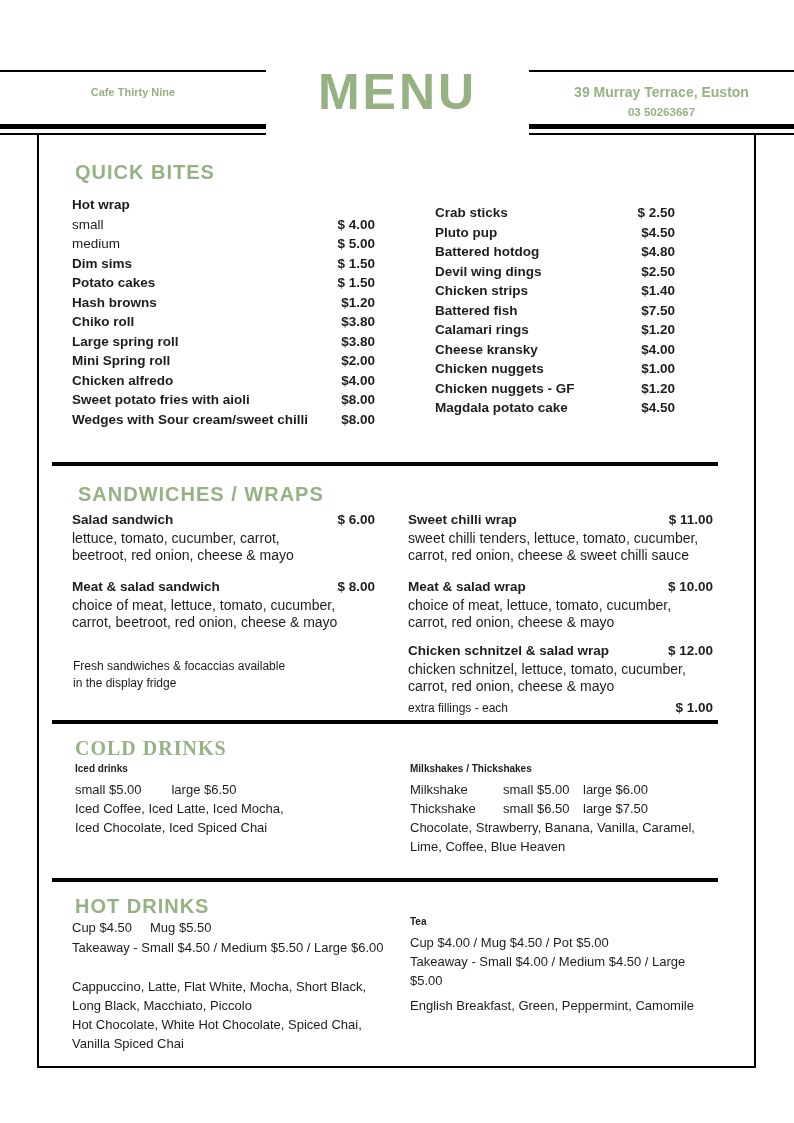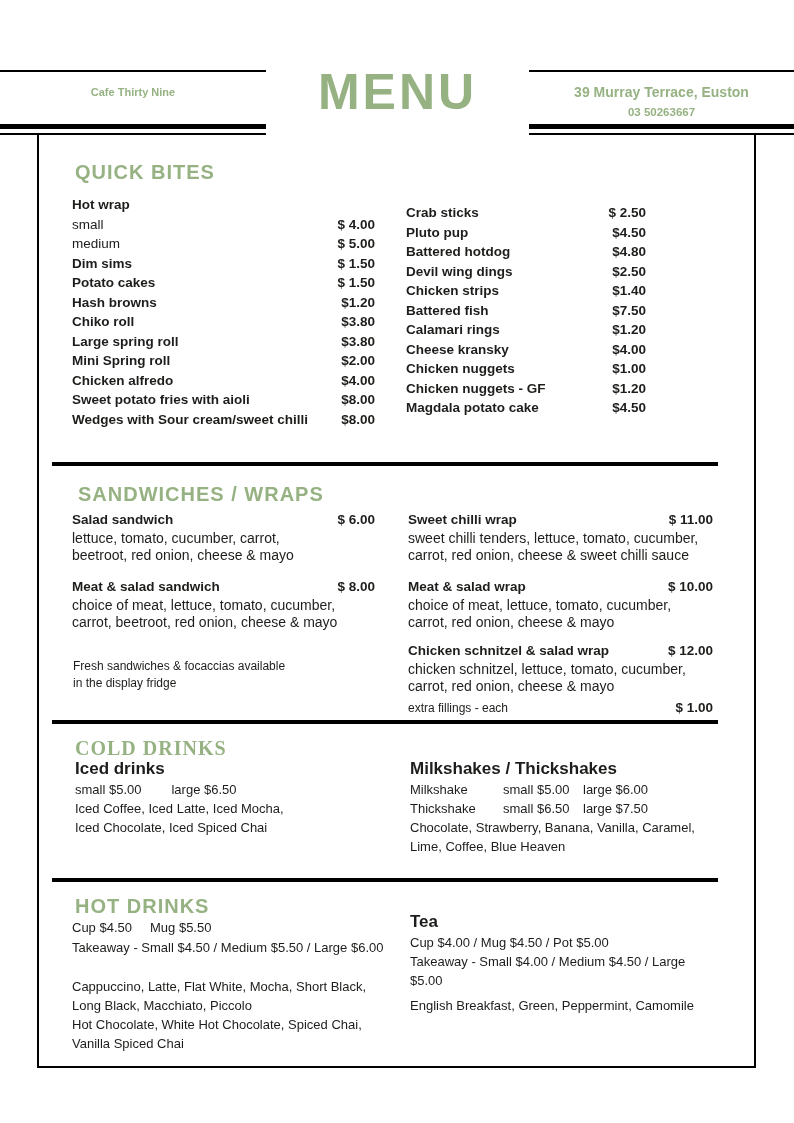--- a/index.html
+++ b/index.html
@@ -27,21 +27,21 @@
   
   .sw{position:absolute;font-size:13.5px;}
   .sw .head{display:flex;justify-content:space-between;font-weight:700;}
   .sw .desc{font-weight:400;font-size:14px;line-height:17px;margin-top:3px;}
   .note{position:absolute;font-size:12px;line-height:17px;}
   .extra-row{position:absolute;display:flex;justify-content:space-between;align-items:baseline;}
   .extra-row .lbl{font-size:12px;}
   .extra-row .p{font-size:13.5px;}
   
   .blk{position:absolute;font-size:13px;line-height:19px;}
-  .blk .t{font-size:17px;font-weight:700;margin-bottom:2px;}
+  .blk .t{font-size:10px;font-weight:700;margin-bottom:2px;}
   .shake-grid{display:grid;grid-template-columns:93px 80px auto;}
 </style>
 </head>
 <body>
 
 <div>
 
   <div class="hline" style="left:0;top:70px;width:266px;height:2px;"></div>
   <div class="hline" style="left:529px;top:70px;width:265px;height:2px;"></div>
   <div class="hline" style="left:0;top:124px;width:266px;height:5px;"></div>
@@ -108,21 +108,21 @@
     <div class="row">
         <span class="n">Sweet potato fries with aioli</span>
         <span class="p">$8.00</span>
       </div>
     <div class="row">
         <span class="n">Wedges with Sour cream/sweet chilli</span>
         <span class="p">$8.00</span>
       </div>
   </div>
 
-  <div class="col" style="left:406px;top:205px;width:240px;">
+  <div class="col" style="left:435px;top:205px;width:240px;">
     <div class="row">
         <span class="n">Crab sticks</span>
         <span class="p">$ 2.50</span>
       </div>
     <div class="row">
         <span class="n">Pluto pup</span>
         <span class="p">$4.50</span>
       </div>
     <div class="row">
         <span class="n">Battered hotdog</span>

